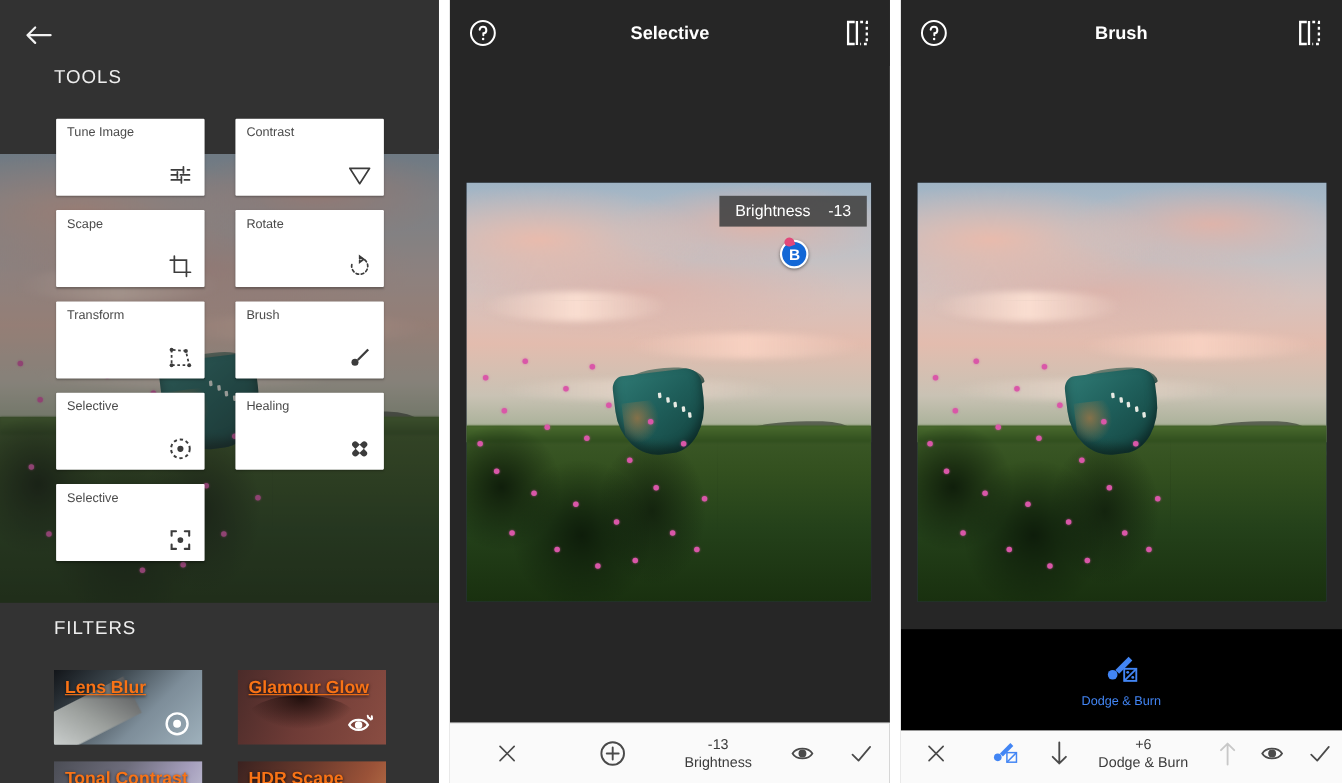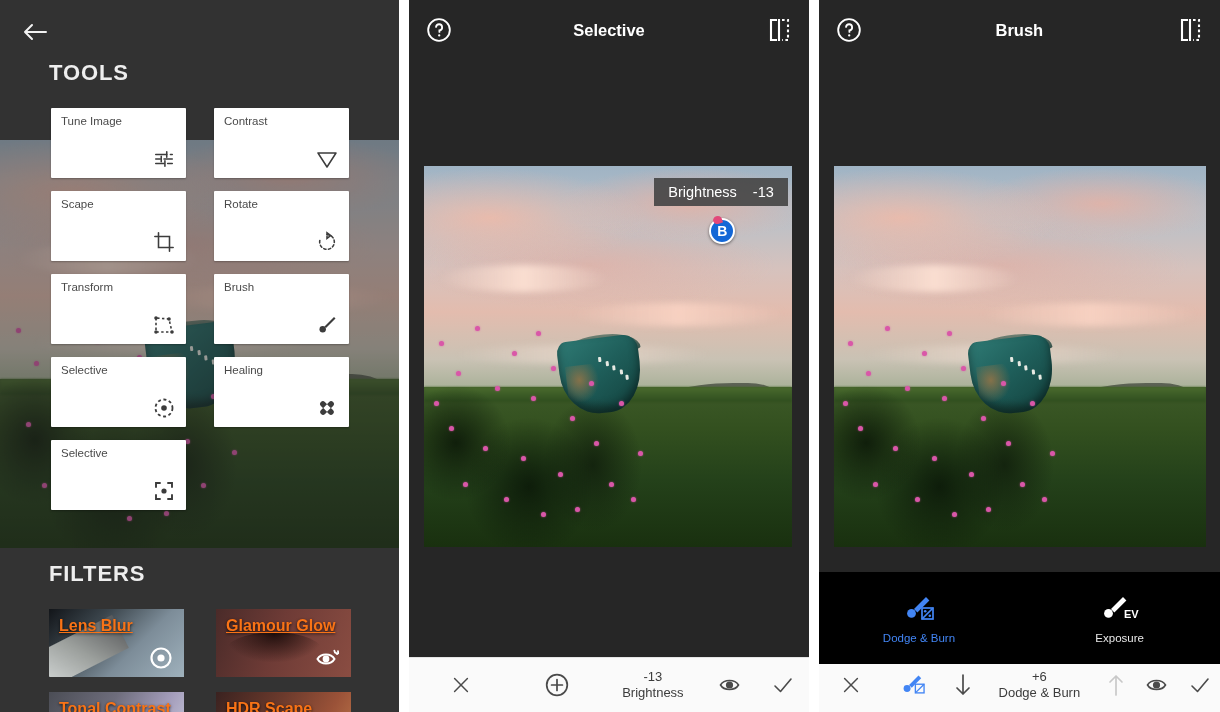--- a/index.html
+++ b/index.html
@@ -97,21 +97,21 @@
   .panel-left .scrim-top { position:absolute; left:0; top:0; width:100%; height:140px; background:#323232; }
   .panel-left .scrim-bottom { position:absolute; left:0; top:548px; width:100%; height:164px; background:#333333; }
   .panel-left .dim { position:absolute; left:0; top:130px; width:100%; height:425px; background:rgba(40,40,40,.42); }
 
   .back-btn {
     position:absolute; left:14px; top:12px; width:42px; height:40px;
     display:flex; align-items:center; justify-content:center; cursor:pointer;
   }
   .back-btn svg { stroke:#f2f2f2; }
   .section-title {
-    position:absolute; left:49px; color:#eeeeee; font-size:22px; letter-spacing:.9px; font-weight:700;
+    position:absolute; left:49px; color:#eeeeee; font-size:17px; letter-spacing:.9px; font-weight:400;
   }
   #tools-title { top:60px; }
   #filters-title { top:561px; }
 
   .tool-grid { position:absolute; left:51px; top:108px; width:298px; }
   .tool-card {
     position:absolute; width:135px; height:70px; background:#ffffff;
     border-radius:1px; cursor:pointer; box-shadow:0 1px 2px rgba(0,0,0,.28);
   }
   .tool-card .tc-label {
@@ -612,30 +612,20 @@
             <circle cx="11.5" cy="19.4" r="4.4" fill="#4285f4" stroke="none"></circle>
             <rect x="22" y="14" width="11" height="11" fill="none" stroke="#4285f4" stroke-width="1.7"></rect>
             <path d="M22 25 L33 14" stroke="#4285f4" stroke-width="1.7"></path>
             <circle cx="25.2" cy="17.2" r="1.3" fill="#4285f4" stroke="none"></circle>
             <circle cx="29.8" cy="21.8" r="1.3" fill="#4285f4" stroke="none"></circle>
           </svg>
         </span>
         <span class="bm-label">Dodge &amp; Burn</span>
       </div>
 
-      <div class="brush-mode">
-        <span class="bm-icon">
-          <svg width="40" height="30" viewBox="0 0 40 30">
-            <path d="M23 3 L11 15 l3.4 3.4 L26.4 6.4 Z" fill="#ffffff" stroke="none"></path>
-            <circle cx="8.5" cy="19.4" r="4.4" fill="#ffffff" stroke="none"></circle>
-            <text x="24" y="24" font-family="Liberation Sans, sans-serif" font-size="11" font-weight="bold" fill="#ffffff">EV</text>
-          </svg>
-        </span>
-        <span class="bm-label">Exposure</span>
-      </div>
 
 
     </div>
 
     <div class="bottom-bar">
       <div class="bb-item" style="width:16%">
         <svg width="22" height="22" viewBox="0 0 24 24" class="ico">
           <path d="M5 5 L19 19 M19 5 L5 19" stroke-linecap="round"></path>
         </svg>
       </div>

